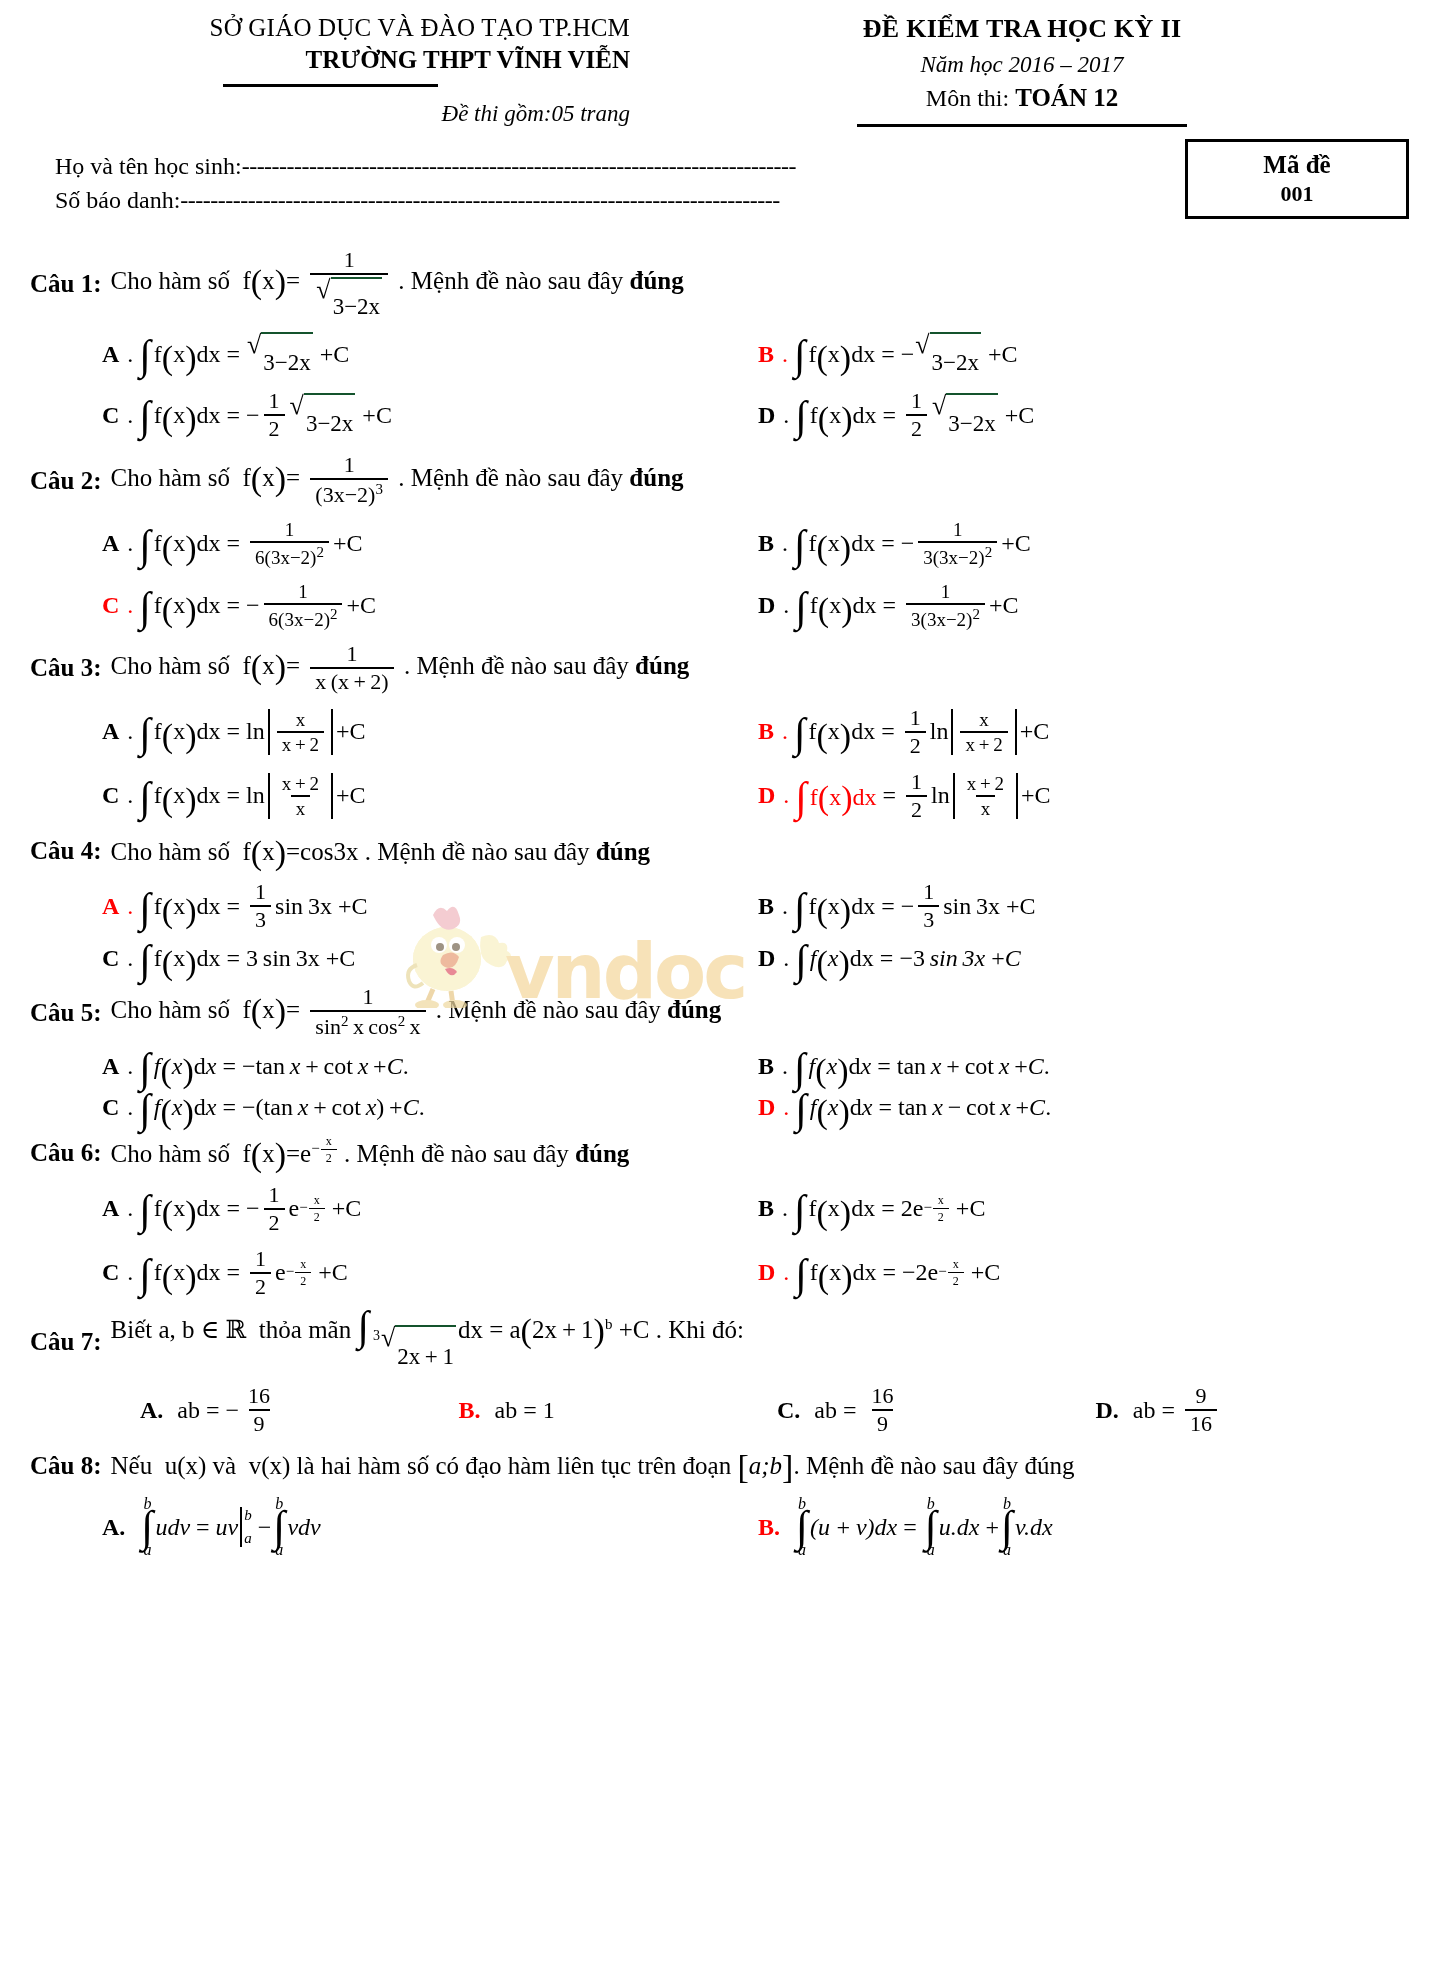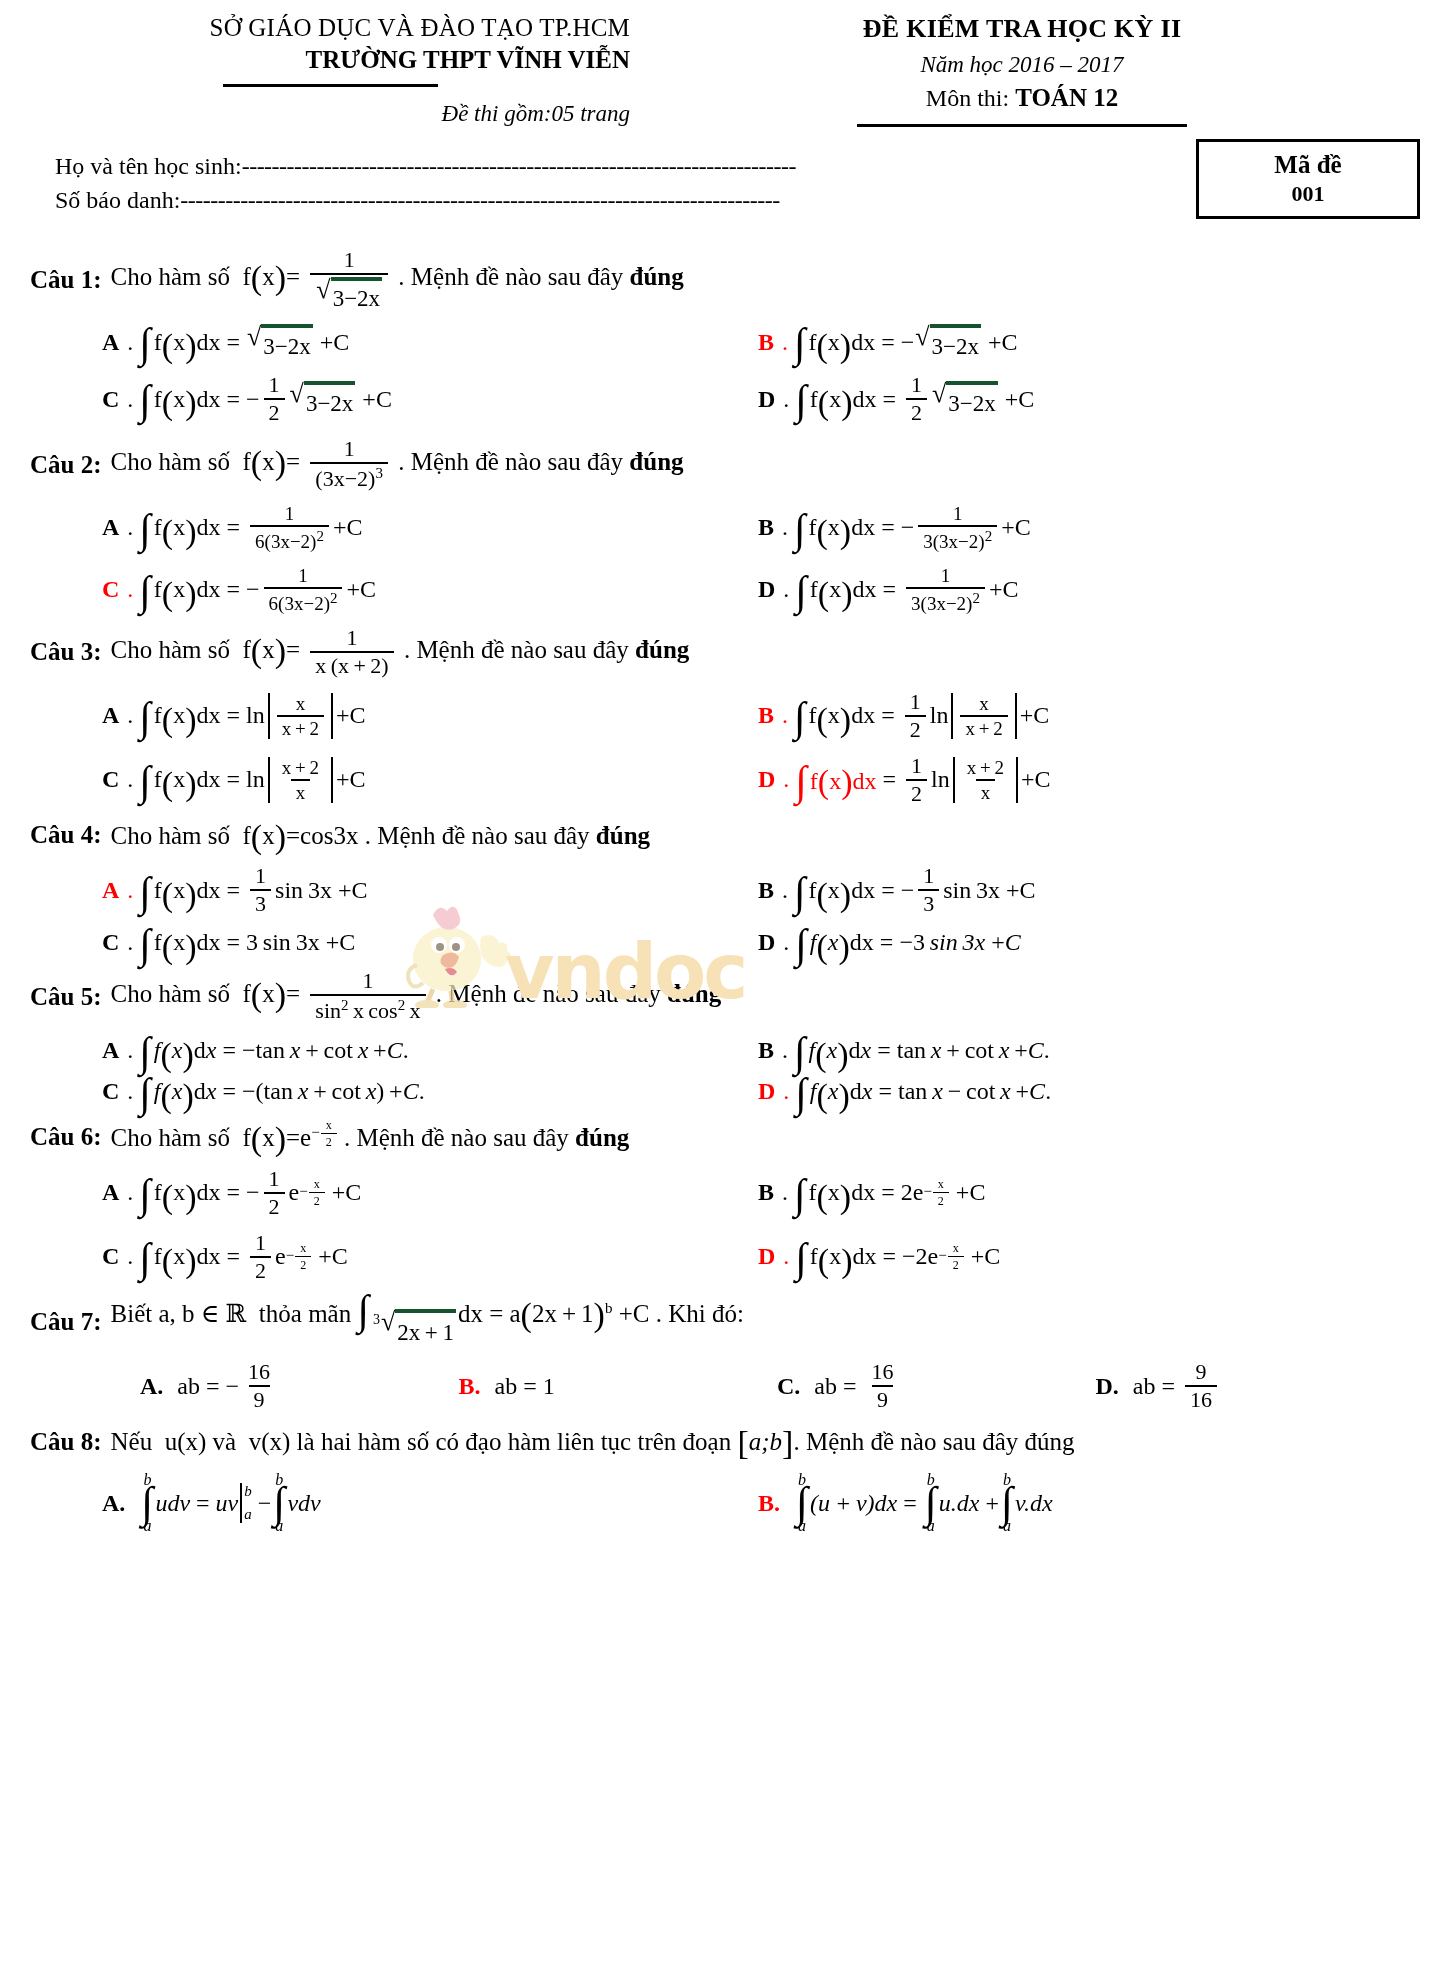--- a/index.html
+++ b/index.html
@@ -25,21 +25,21 @@
   .h-title{font-size:26px;font-weight:bold;letter-spacing:.3px;}
   .h-year{font-style:italic;font-size:23px;margin-top:8px;}
   .h-mon{font-size:24px;margin-top:6px;}
   .h-mon b{font-size:25px;}
   .h-time{font-style:italic;font-size:23px;margin-top:8px;}
 
   
   .infoband{position:relative;margin-top:22px;padding:0 15px;box-sizing:border-box;height:86px;}
   .info-lines{position:absolute;left:55px;top:0;font-size:24px;line-height:34px;white-space:nowrap;}
   .dots{letter-spacing:-0.5px;}
-  .made-box{position:absolute;right:24px;top:-10px;border:3px solid #000;width:218px;height:74px;
+  .made-box{position:absolute;right:35px;top:-10px;border:3px solid #000;width:218px;height:74px;
             display:flex;flex-direction:column;align-items:center;justify-content:center;}
   .made-t{font-size:25px;font-weight:bold;}
   .made-v{font-size:22px;font-weight:bold;margin-top:2px;}
 
   
   .q{margin:0 0 0 0;padding:0 30px;box-sizing:border-box;text-align:right;}
   .qline{font-size:25px;line-height:1.25;display:flex;align-items:center;flex-wrap:nowrap;margin-top:14px;}
   .qlabel{font-weight:bold;margin-right:9px;white-space:nowrap;}
   .qtext{white-space:nowrap;}
 
@@ -54,21 +54,21 @@
   .mi{font-style:italic;}
   .frac{display:inline-flex;flex-direction:column;align-items:center;vertical-align:middle;
         margin:0 4px;line-height:1;}
   .frac .num{padding:0 5px 2px 5px;font-size:22px;}
   .frac .den{padding:2px 5px 0 5px;font-size:22px;border-top:2px solid #000;}
   .frac.small .num,.frac.small .den{font-size:19px;}
   .intg{font-size:42px;line-height:0.6;font-family:"Liberation Serif",serif;margin:0 3px 0 0;
         position:relative;top:2px;}
   .sqrt{display:inline-flex;align-items:stretch;margin:0 1px;}
   .sqrt .rad{font-size:26px;line-height:1;}
-  .sqrt .bar{border-top:4px solid #14532d;padding:6px 2px 0 2px;font-size:23px;}
+  .sqrt .bar{border-top:2px solid #14532d;padding:16px 2px 0 2px;font-size:23px;}
   .sqrt3{display:inline-flex;align-items:flex-start;margin:0 1px;}
   .sqrt3 .idx{font-size:14px;position:relative;top:2px;}
   .sup{font-size:15px;vertical-align:super;}
   .bigp{font-size:34px;font-weight:300;line-height:0.8;position:relative;top:4px;}
   .absbar{display:inline-block;border-left:2px solid #000;height:46px;vertical-align:middle;margin:0 3px;}
   .absbarR{display:inline-block;border-left:2px solid #000;height:46px;vertical-align:middle;margin:0 3px;}
   .defint{display:inline-flex;flex-direction:column;align-items:center;margin:0 2px;line-height:1;}
   .defint .lim{font-size:16px;font-style:italic;}
   .defint .sym{font-size:44px;line-height:0.7;}
   .evalbar{display:inline-flex;align-items:center;margin-left:2px;}

